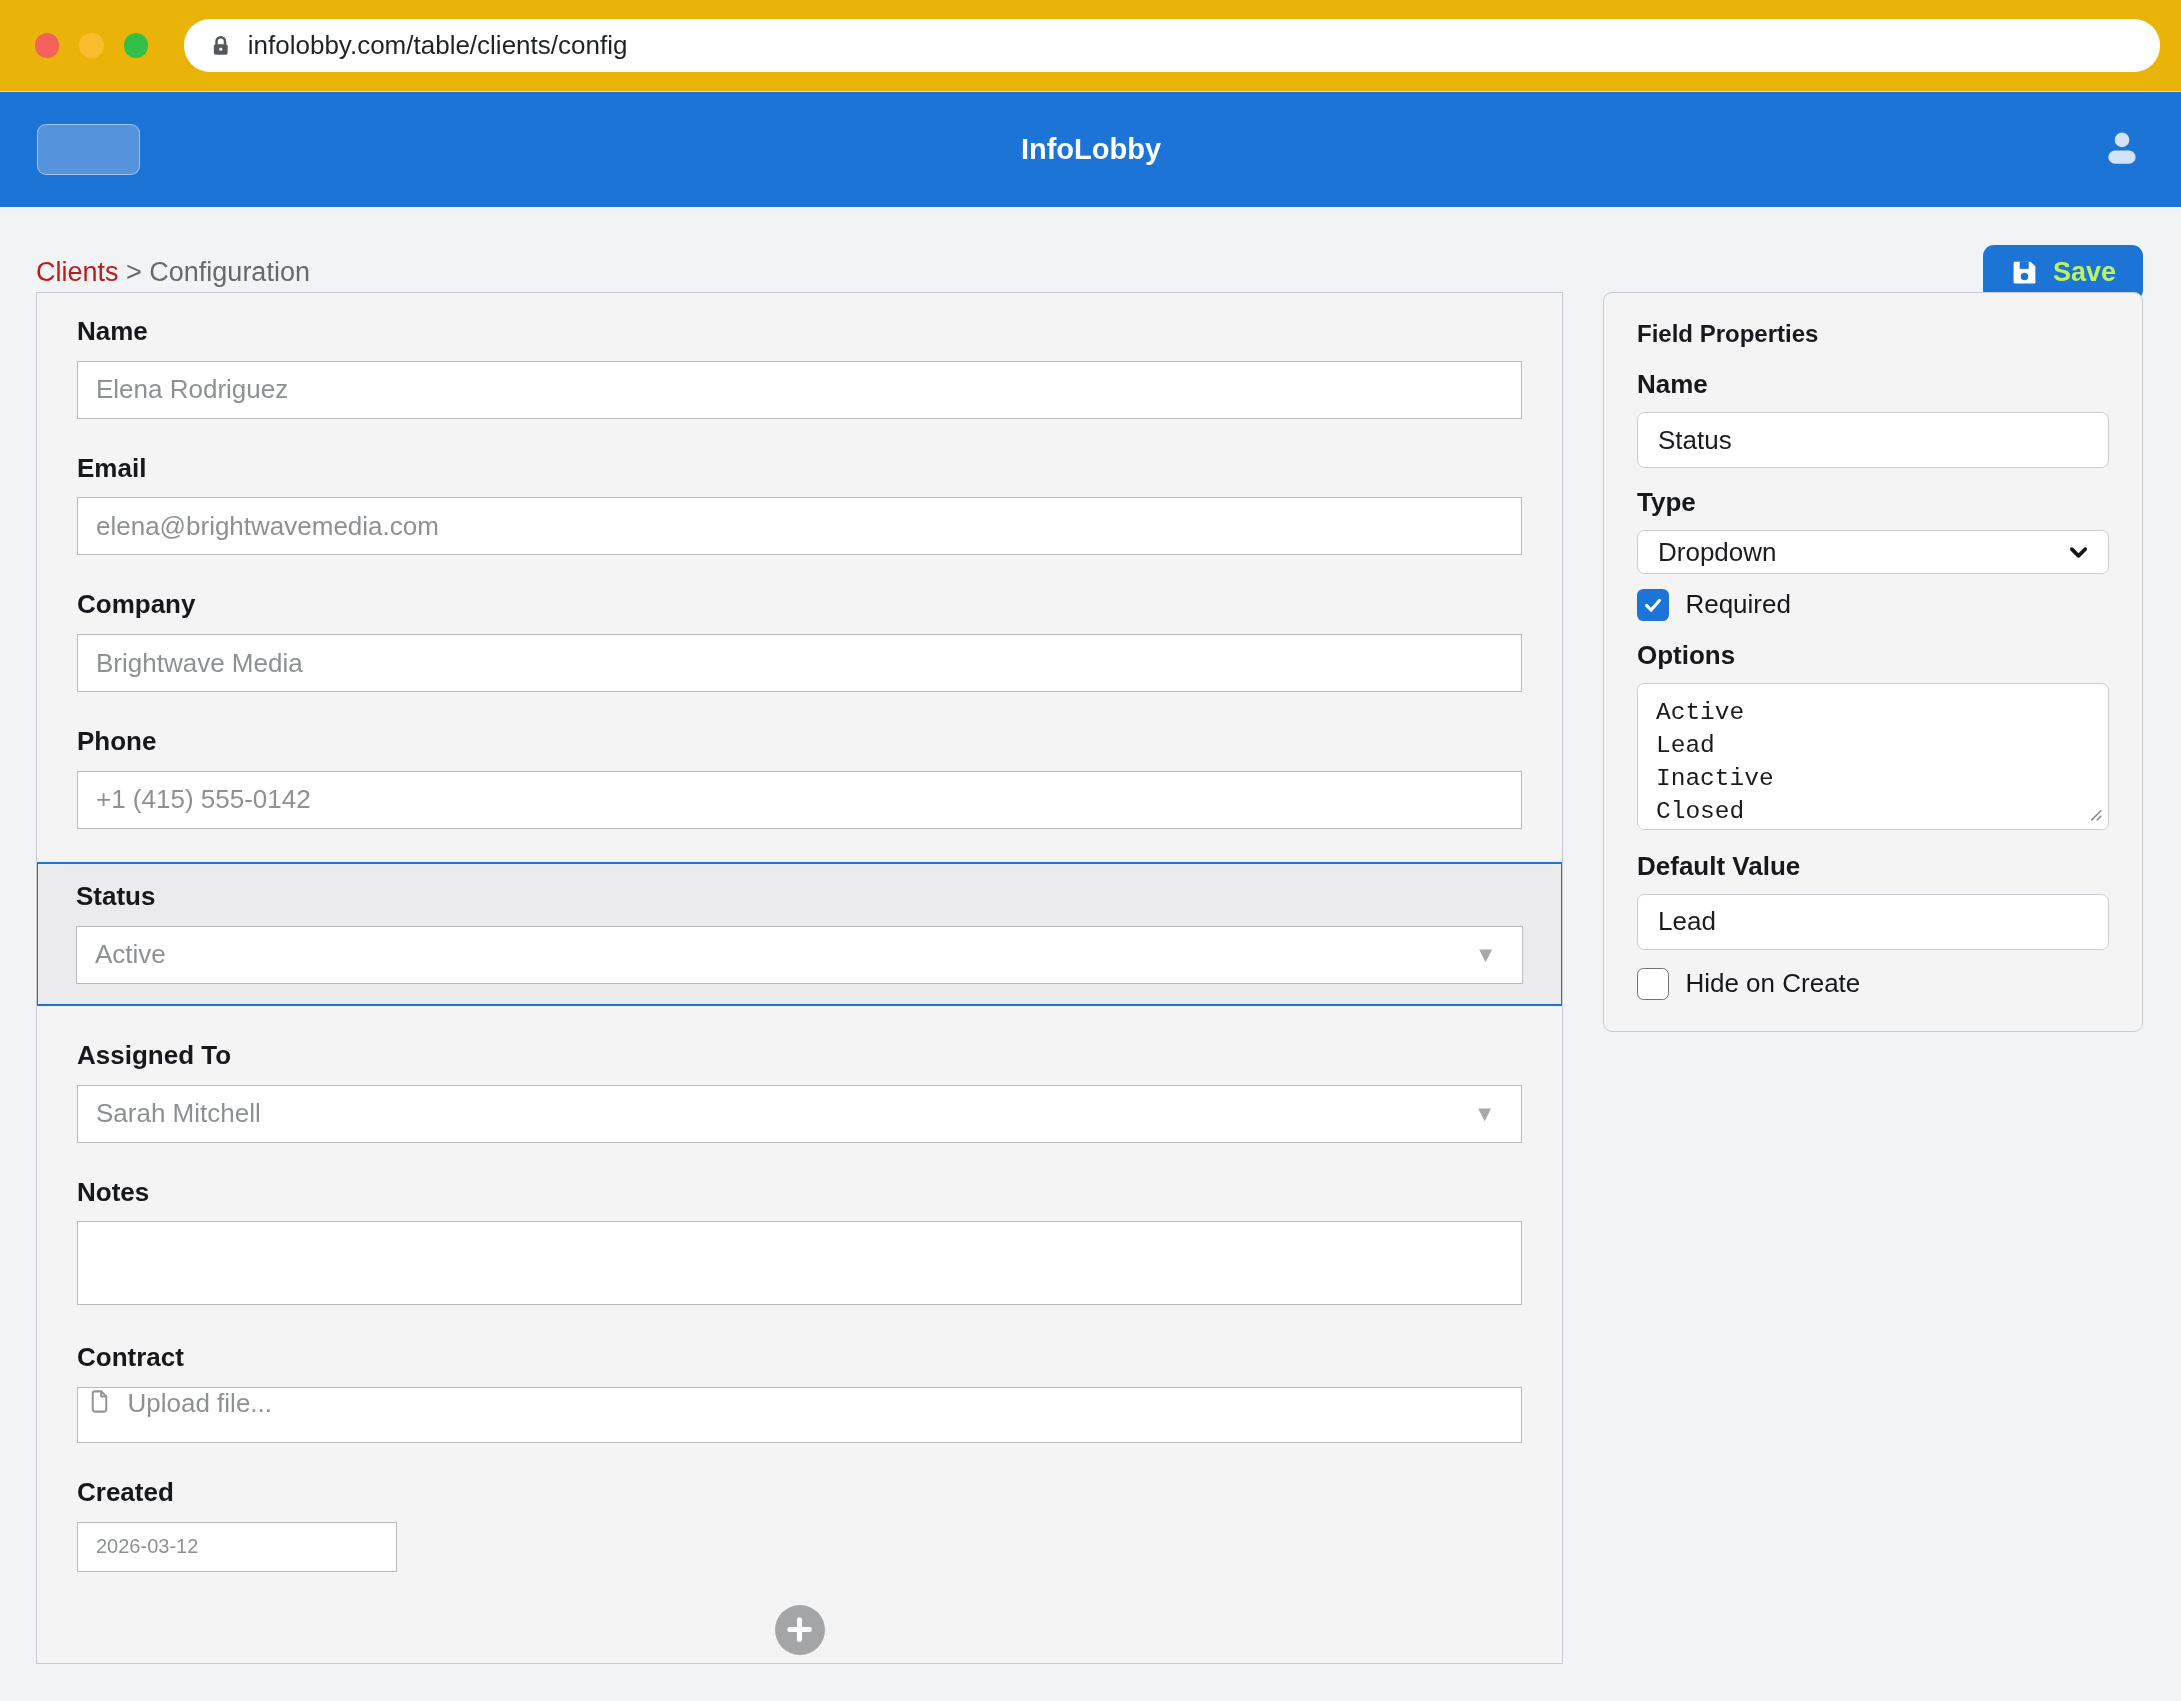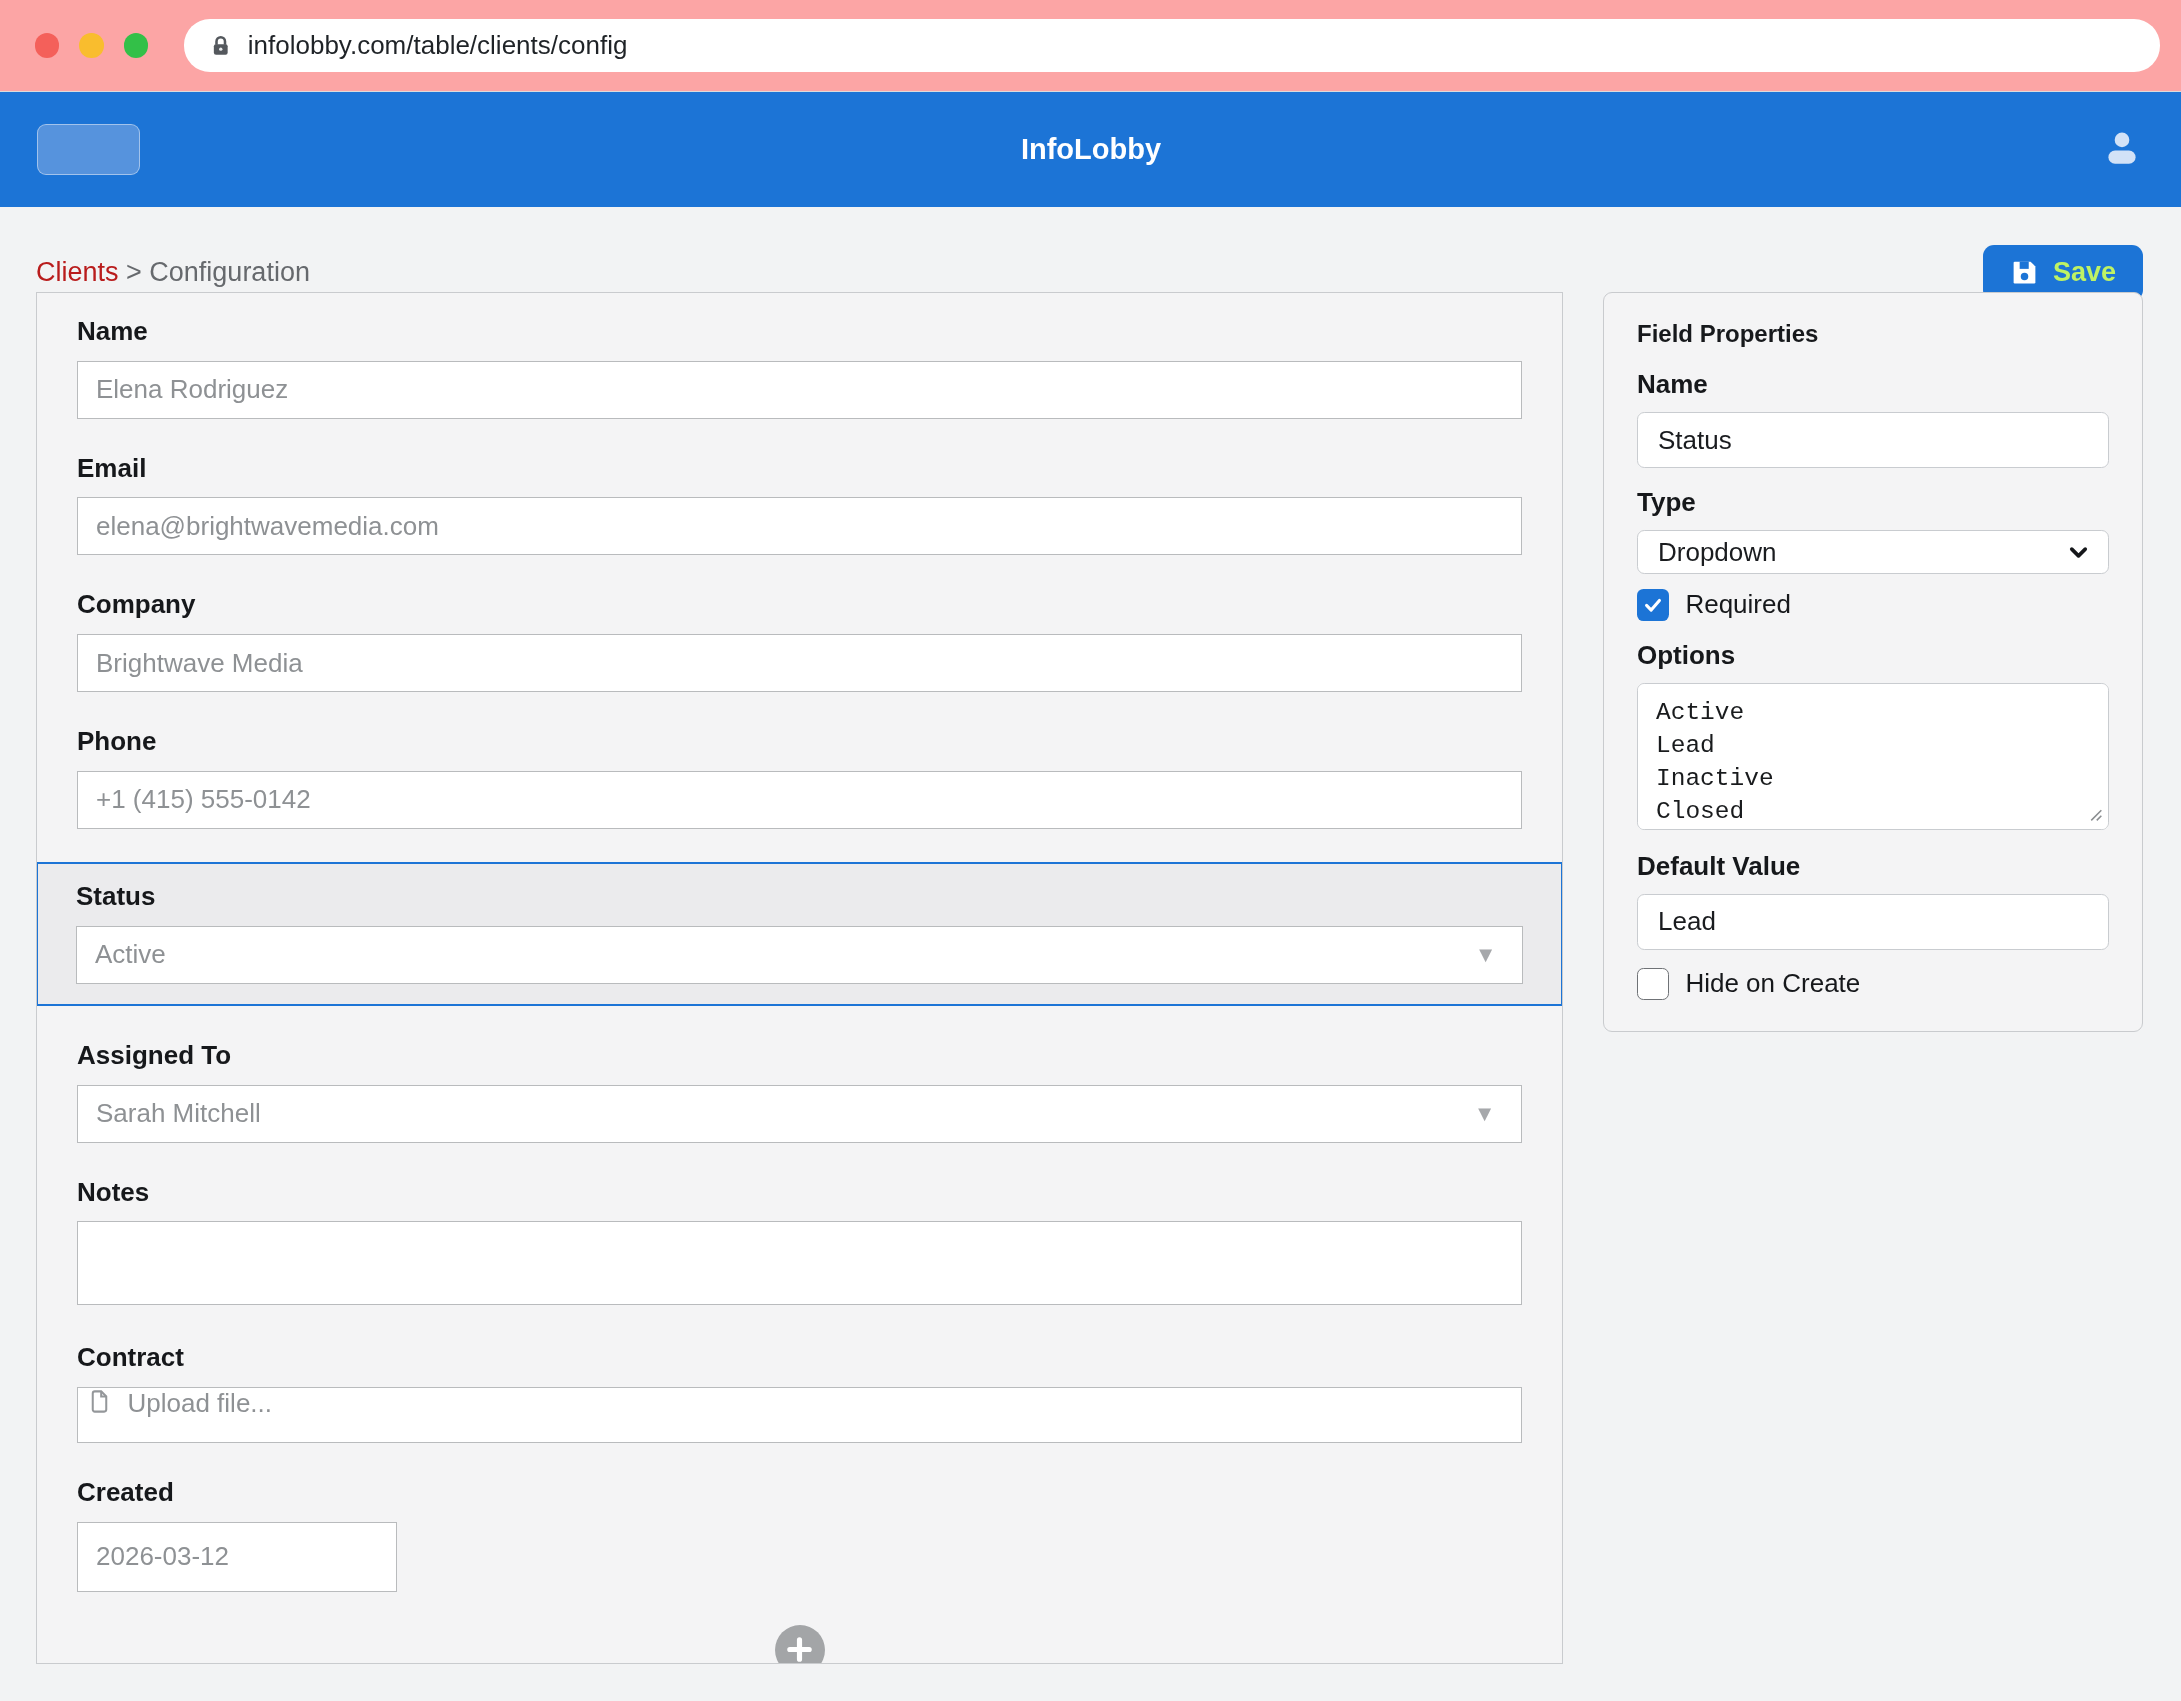--- a/index.html
+++ b/index.html
@@ -11,21 +11,21 @@
     overflow:hidden;
     --accent:#1c74d6;
     --panel-border:#c9cbce;
     --input-border:#b9bbbd;
     --muted:#8e9194;
     --ink:#16181b;
   }
 
   
   .browser-chrome {
-    height:92px; background:#fca5a5; border-bottom:0.9px solid #dadbdd;
+    height:92px; background:#eab308; border-bottom:0.9px solid #dadbdd;
     display:flex; align-items:center; padding:0 22px;
   }
   .traffic-lights { display:flex; gap:20px; margin-left:12.7px; }
   .tl { width:24.5px; height:24.5px; border-radius:50%; display:block; }
   .tl.red    { background:#f4605a; }
   .tl.yellow { background:#f9bd2e; }
   .tl.green  { background:#33c048; }
   .url-bar {
     flex:1; margin-left:36px; height:53px; border-radius:26px; background:#ffffff;
     display:flex; align-items:center; padding:0 23.6px; gap:14.5px;
@@ -88,22 +88,22 @@
     width:100%; height:84px; border:1.8px solid var(--input-border); background:#fff;
     resize:none; outline:none; font-family:"Liberation Sans", sans-serif; font-size:26px; color:var(--ink);
     padding:9px 18px;
   }
   .upload-box {
     width:100%; height:56px; border:1.8px solid var(--input-border); background:#fff;
     display:flex; align-items:flex-start; gap:14.5px; padding:0 8px;
     font-size:26px; color:var(--muted); cursor:pointer;
   }
   .date-input {
-    width:320px; height:70px; border:1.8px solid var(--input-border); background:#fff;
-    font-family:"Liberation Sans", sans-serif; font-size:26px; color:var(--muted);
+    width:320px; height:50px; border:1.8px solid var(--input-border); background:#fff;
+    font-family:"Liberation Sans", sans-serif; font-size:20px; color:var(--muted);
     padding:0 18px; outline:none;
   }
   .add-row { display:flex; justify-content:center; margin-top:33px; }
   .add-btn {
     width:50px; height:50px; border-radius:50%; border:none; background:#a3a5a7;
     display:flex; align-items:center; justify-content:center; cursor:pointer;
   }
 
   
   .right-panel {

